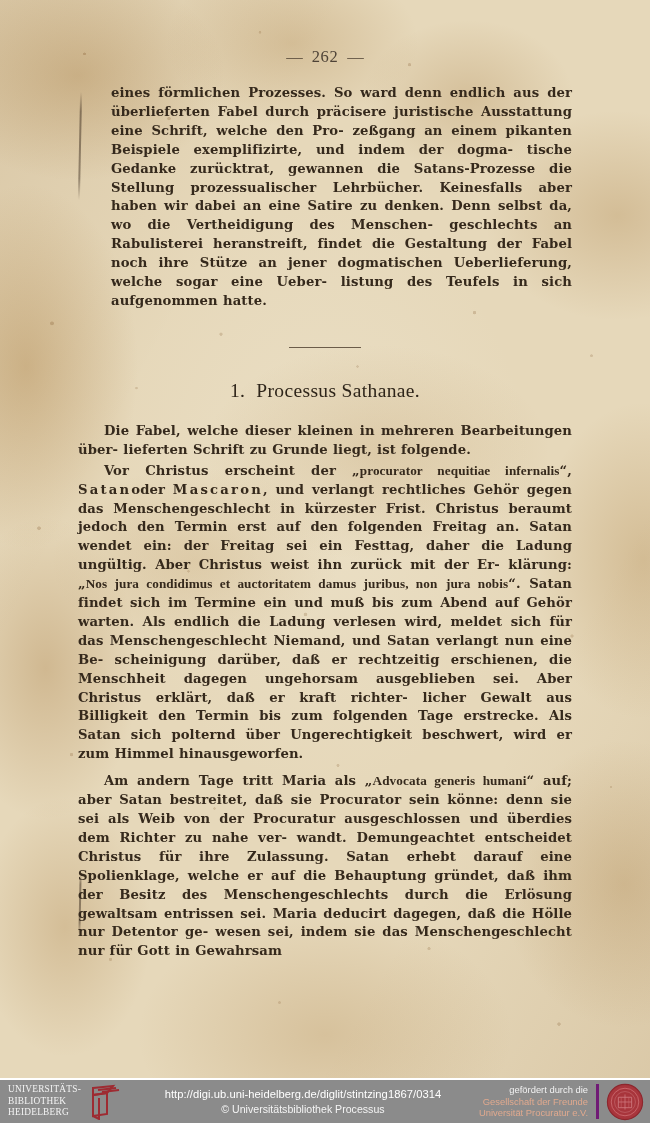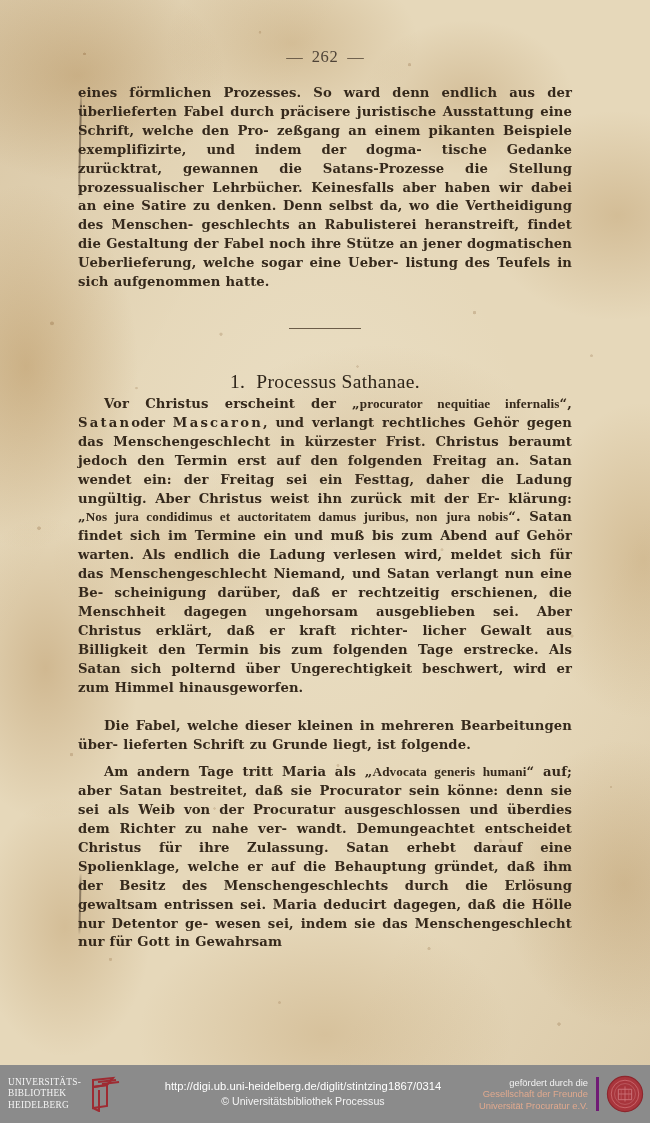--- a/index.html
+++ b/index.html
@@ -107,38 +107,38 @@
   }
   .frak .rm {          
     font-family: "Liberation Serif", serif;
     font-weight: 700;
     letter-spacing: .1px;
   }
   .frak .sp {          
     letter-spacing: 2.2px;
   }
 
-  #para1 { margin-top: 17px; }
+  #para1 { margin-top: 17px; margin-left: 33px; }
 
   
   .rule-wrap { text-align: center; margin-top: 22px; }
   .rule {
     display: inline-block;
     width: 72px; height: 0;
     border-top: 1.6px solid #4b3c2c;
     opacity: .8;
   }
 
   
   .heading {
     text-align: center;
     font-family: "Liberation Serif", serif;
     font-size: 19.5px;
     color: #2e251a;
-    margin-top: 38px;
+    margin-top: 28px;
     letter-spacing: .35px;
   }
   .heading .num { margin-right: 11px; }
 
   #para2 { margin-top: 20px; }
   #para3 { margin-top: 2px; }
   #para4 { margin-top: 8px; }
   .indent { text-indent: 26px; }
 
   
@@ -148,21 +148,21 @@
     background: linear-gradient(to bottom, rgba(70,55,40,0), rgba(70,55,40,.55) 18%, rgba(70,55,40,.5) 80%, rgba(70,55,40,0));
     transform: rotate(1.2deg);
   }
   #mark1 { left: 79px; top: 92px;  height: 108px; }
   #mark2 { left: 79px; top: 873px; height: 62px; }
 
   
   .footer {
     position: absolute;
     left: 0; bottom: 0;
-    width: 650px; height: 58px;
+    width: 650px; height: 43px;
     background: #8b8b8b;
     display: flex;
     align-items: center;
     color: #f2f2f2;
     font-family: "Liberation Sans", sans-serif;
   }
   .ub-logo {
     display: flex; align-items: center;
     padding-left: 8px;
     gap: 6px;
@@ -241,41 +241,41 @@
       <span>ihre Stütze an jener dogmatischen Ueberlieferung, welche sogar eine Ueber-</span>
       <span>listung des Teufels in sich aufgenommen hatte.</span>
     </div>
 
     <div class="rule-wrap">
       <span class="rule"></span>
     </div>
 
     <div class="heading">
       <span class="num">1.</span><span>Processus Sathanae.</span>
+    </div>
+
+    <div class="frak indent" id="para2">
+      <span>Die Fabel, welche dieser kleinen in mehreren Bearbeitungen über-</span>
+      <span>lieferten Schrift zu Grunde liegt, ist folgende.</span>
     </div>
 
     <div class="frak indent" id="para3">
       <span>Vor Christus erscheint der „</span><span class="rm">procurator nequitiae infernalis</span><span>“, </span><span class="sp">Satan</span><span>oder </span><span class="sp">Mascaron</span><span>, und verlangt rechtliches Gehör gegen das Menschengeschlecht</span>
       <span>in kürzester Frist.  Christus beraumt jedoch den Termin erst auf den</span>
       <span>folgenden Freitag an.  Satan wendet ein: der Freitag sei ein Festtag,</span>
       <span>daher die Ladung ungültig.  Aber Christus weist ihn zurück mit der Er-</span>
       <span>klärung: „</span><span class="rm">Nos jura condidimus et auctoritatem damus juribus, non</span>
       <span class="rm">jura nobis</span><span>“.  Satan findet sich im Termine ein und muß bis zum Abend</span>
       <span>auf Gehör warten.  Als endlich die Ladung verlesen wird, meldet sich für</span>
       <span>das Menschengeschlecht Niemand, und Satan verlangt nun eine Be-</span>
       <span>scheinigung darüber, daß er rechtzeitig erschienen, die Menschheit dagegen</span>
       <span>ungehorsam ausgeblieben sei.  Aber Christus erklärt, daß er kraft richter-</span>
       <span>licher Gewalt aus Billigkeit den Termin bis zum folgenden Tage erstrecke.</span>
       <span>Als Satan sich polternd über Ungerechtigkeit beschwert, wird er zum Himmel</span>
       <span>hinausgeworfen.</span>
-    </div>
-
-    <div class="frak indent" id="para2">
-      <span>Die Fabel, welche dieser kleinen in mehreren Bearbeitungen über-</span>
-      <span>lieferten Schrift zu Grunde liegt, ist folgende.</span>
     </div>
 
     <div class="frak indent" id="para4">
       <span>Am andern Tage tritt Maria als „</span><span class="rm">Advocata generis humani</span><span>“ auf;</span>
       <span>aber Satan bestreitet, daß sie Procurator sein könne: denn sie sei als Weib</span>
       <span>von der Procuratur ausgeschlossen und überdies dem Richter zu nahe ver-</span>
       <span>wandt.  Demungeachtet entscheidet Christus für ihre Zulassung.  Satan</span>
       <span>erhebt darauf eine Spolienklage, welche er auf die Behauptung gründet,</span>
       <span>daß ihm der Besitz des Menschengeschlechts durch die Erlösung gewaltsam</span>
       <span>entrissen sei.  Maria deducirt dagegen, daß die Hölle nur Detentor ge-</span>

